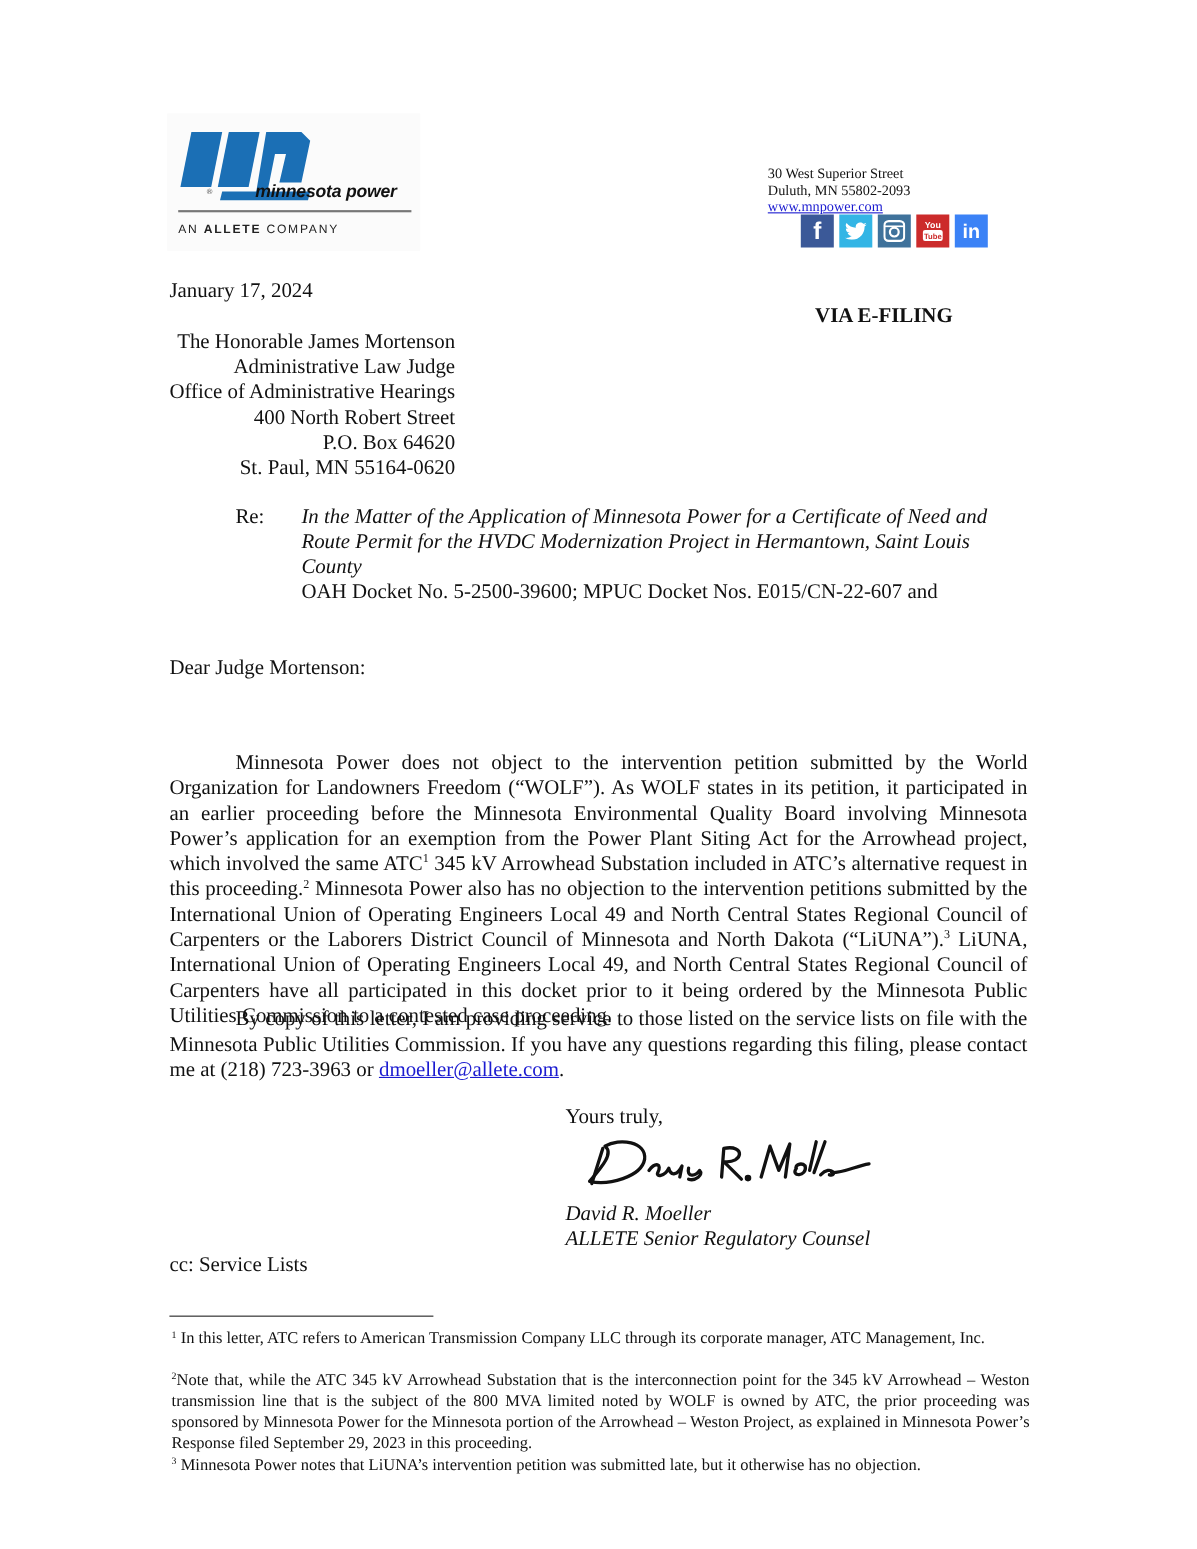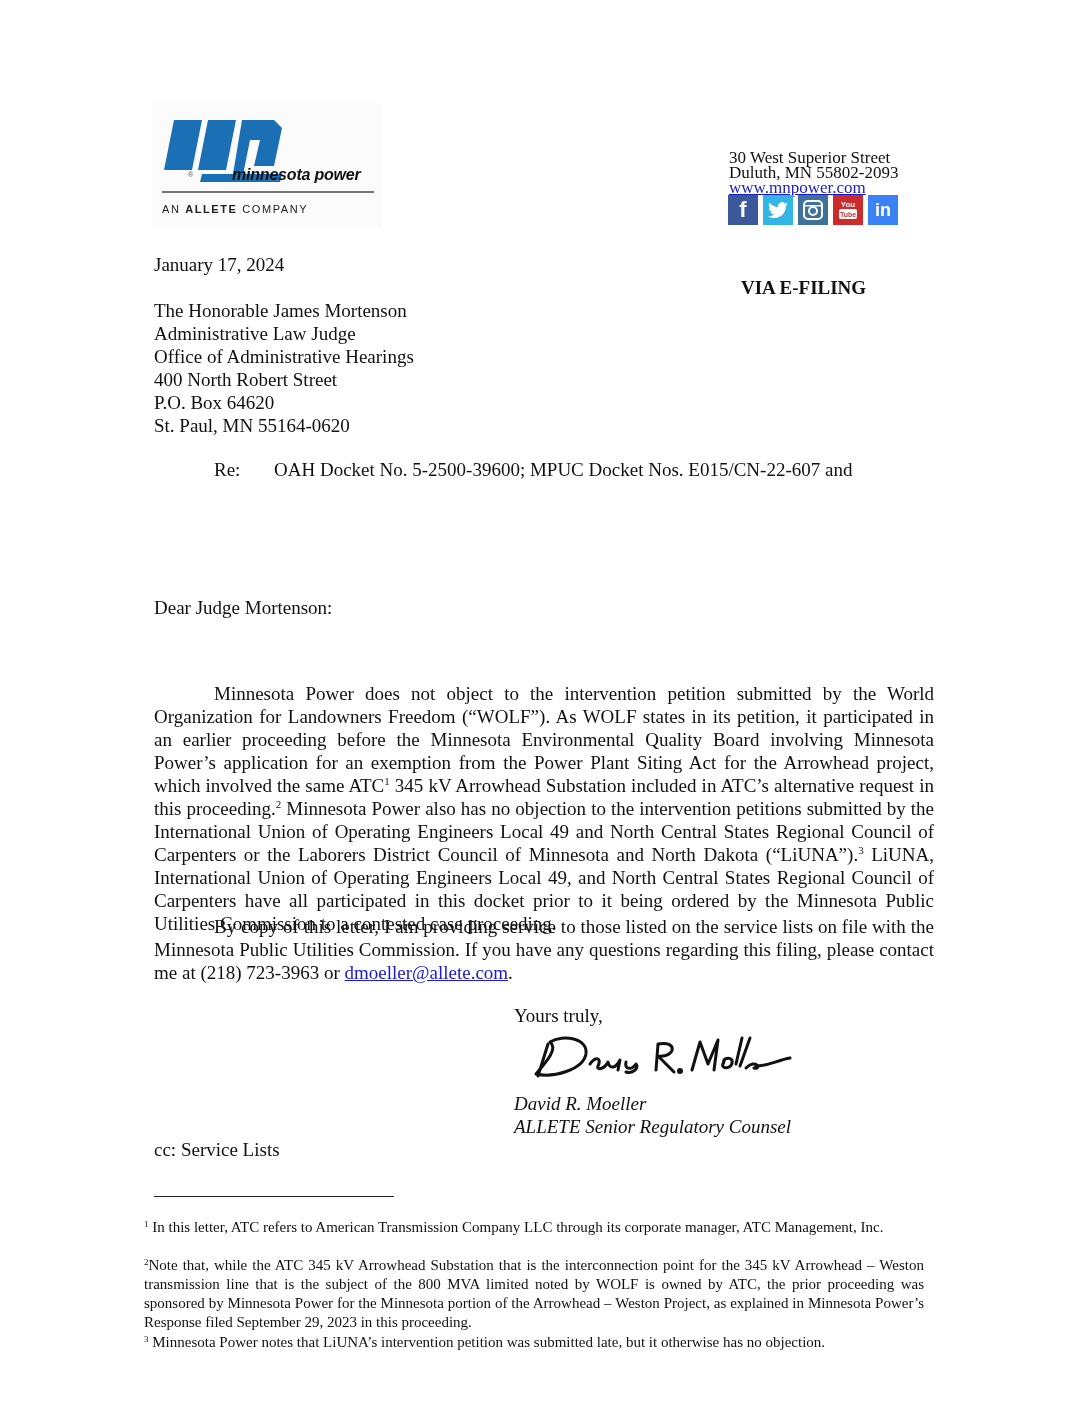--- a/index.html
+++ b/index.html
@@ -9,42 +9,42 @@
   .t { font-size: 19px; line-height: 23px; }
   .logo { left: 152px; top: 103px; width: 230px; height: 125px; background: #fbfbfb; }
   .logo-mark { position: absolute; left: 10px; top: 15px; }
   .logo-word { position: absolute; left: 80px; top: 63px; font-family: "Liberation Sans", sans-serif;
                font-weight: bold; font-style: italic; font-size: 16px; color: #111; letter-spacing: -0.2px; }
   .logo-reg { position: absolute; left: 36px; top: 68px; font-size: 7px; color: #555; font-family: "Liberation Sans", sans-serif; }
   .logo-rule { position: absolute; left: 10px; top: 88px; width: 212px; height: 2px; background: #777; }
   .logo-tag { position: absolute; left: 10px; top: 100px; font-family: "Liberation Sans", sans-serif;
               font-size: 11px; letter-spacing: 1.6px; color: #222; white-space: nowrap; }
   .logo-tag b { font-weight: bold; }
-  .addr { left: 729px; top: 150px; font-size: 17px; line-height: 15px; }
+  .addr { left: 698px; top: 150px; font-size: 13px; line-height: 15px; }
   .addr a { color: #1a1ad0; text-decoration: underline; }
   .social { left: 728px; top: 195px; display: flex; gap: 5px; }
   .soc { width: 30px; height: 30px; display: flex; align-items: center; justify-content: center;
          color: #fff; font-family: "Liberation Sans", sans-serif; font-weight: bold; }
   .via { left: 741px; top: 276px; font-weight: bold; }
-  .addressee { left: 154px; top: 299px; }
+  .addressee { left: 154px; top: 299px; text-align: right; }
   .re-label { left: 214px; top: 458px; }
   .re-body { left: 274px; top: 458px; width: 665px; }
   .re-body i { font-style: italic; }
   .salut { left: 154px; top: 596px; }
   .para { left: 154px; width: 780px; text-align: justify; text-align-last: left; }
   .para .ind { display: inline-block; width: 60px; }
   sup { font-size: 11px; line-height: 0; vertical-align: 7px; }
   .email { color: #1a1ad0; text-decoration: underline; }
   .closing { left: 514px; top: 1004px; }
   .sig { left: 528px; top: 1030px; }
   .signame { left: 514px; top: 1092px; font-style: italic; }
   .sigtitle { left: 514px; top: 1115px; font-style: italic; }
   .cc { left: 154px; top: 1138px; }
   .fnrule { left: 154px; top: 1196px; width: 240px; height: 1px; background: #222; }
-  .fn { left: 144px; width: 780px; font-size: 15px; line-height: 19px; text-align: justify; text-align-last: left; margin-top: 10px; }
+  .fn { left: 156px; width: 780px; font-size: 15px; line-height: 19px; text-align: justify; text-align-last: left; }
   .fn sup { font-size: 9px; vertical-align: 5px; }
 </style>
 </head>
 <body>
 
 <div class="abs logo">
   <svg class="logo-mark" width="125" height="70" viewBox="0 0 125 70">
     <polygon points="12,2 40,2 30,52 2,52" fill="#1b6fb5"></polygon>
     <polygon points="46,2 74,2 64,52 36,52" fill="#1b6fb5"></polygon>
     <polygon points="80,2 112,2 120,10 112,48 92,48 98,22 88,22 80,62 70,62" fill="#1b6fb5"></polygon>
@@ -101,20 +101,21 @@
   <div>The Honorable James Mortenson</div>
   <div>Administrative Law Judge</div>
   <div>Office of Administrative Hearings</div>
   <div>400 North Robert Street</div>
   <div>P.O. Box 64620</div>
   <div>St. Paul, MN 55164-0620</div>
 </div>
 
 <div class="abs t re-label">Re:</div>
 <div class="abs t re-body">
+  <i>In the Matter of the Application of Minnesota Power for a Certificate of Need and Route Permit for the HVDC Modernization Project in Hermantown, Saint Louis County</i>
   <div>OAH Docket No. 5-2500-39600; MPUC Docket Nos. E015/CN-22-607 and</div>
 </div>
 
 <div class="abs t salut">Dear Judge Mortenson:</div>
 
 <div class="abs t para" style="top:638px;margin-top:44px;">
   <span class="ind"></span><span>Minnesota Power does not object to the intervention petition submitted by the World Organization for Landowners Freedom (“WOLF”). As WOLF states in its petition, it participated in an earlier proceeding before the Minnesota Environmental Quality Board involving Minnesota Power’s application for an exemption from the Power Plant Siting Act for the Arrowhead project, which involved the same ATC</span><sup>1</sup><span> 345 kV Arrowhead Substation included in ATC’s alternative request in this proceeding.</span><sup>2</sup><span> Minnesota Power also has no objection to the intervention petitions submitted by the International Union of Operating Engineers Local 49 and North Central States Regional Council of Carpenters or the Laborers District Council of Minnesota and North Dakota (“LiUNA”).</span><sup>3</sup><span> LiUNA, International Union of Operating Engineers Local 49, and North Central States Regional Council of Carpenters have all participated in this docket prior to it being ordered by the Minnesota Public Utilities Commission to a contested case proceeding.</span>
 </div>
 
 <div class="abs t para" style="top:915px;">

